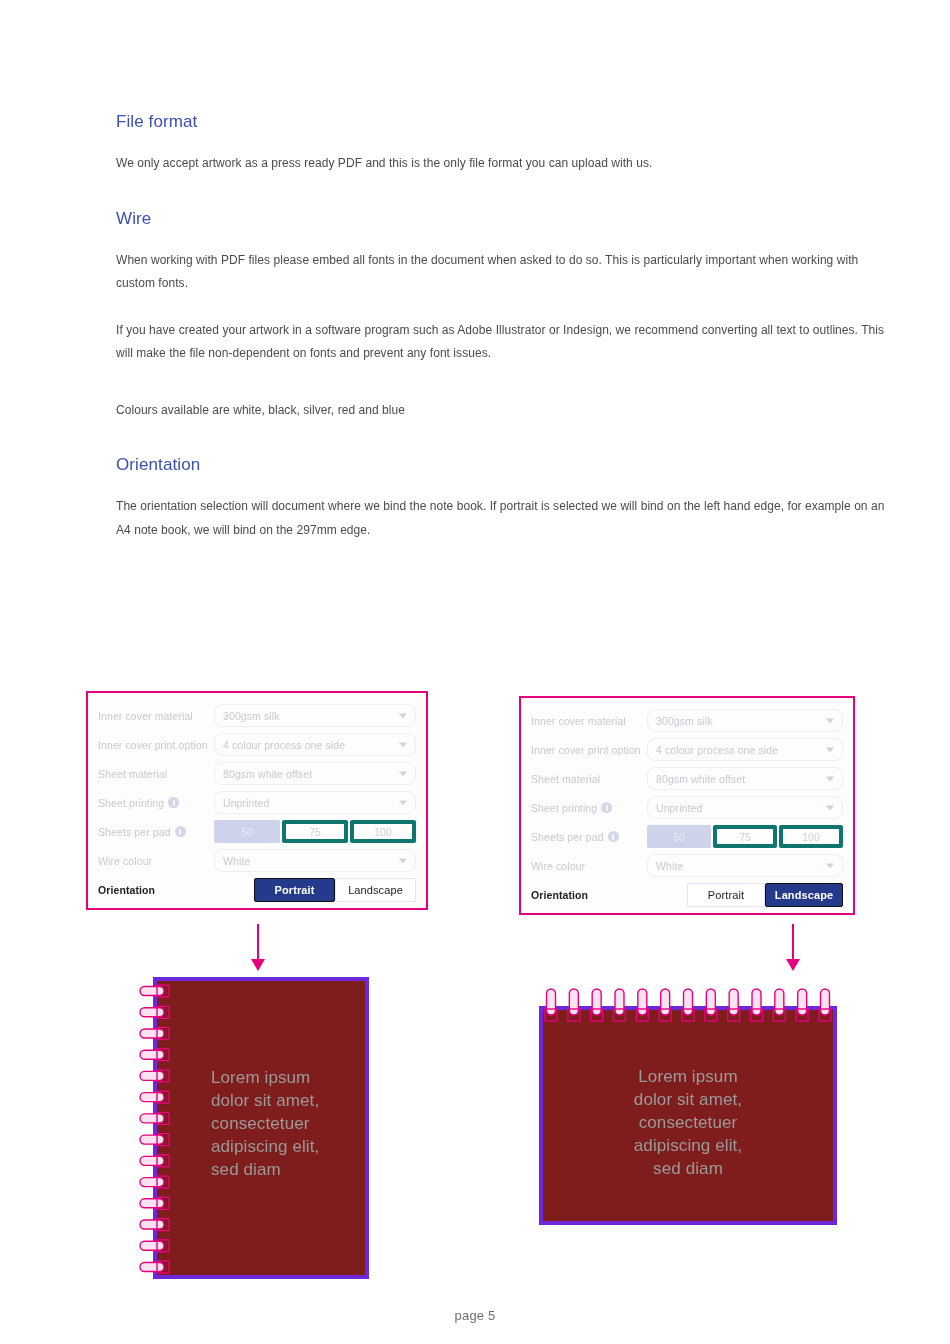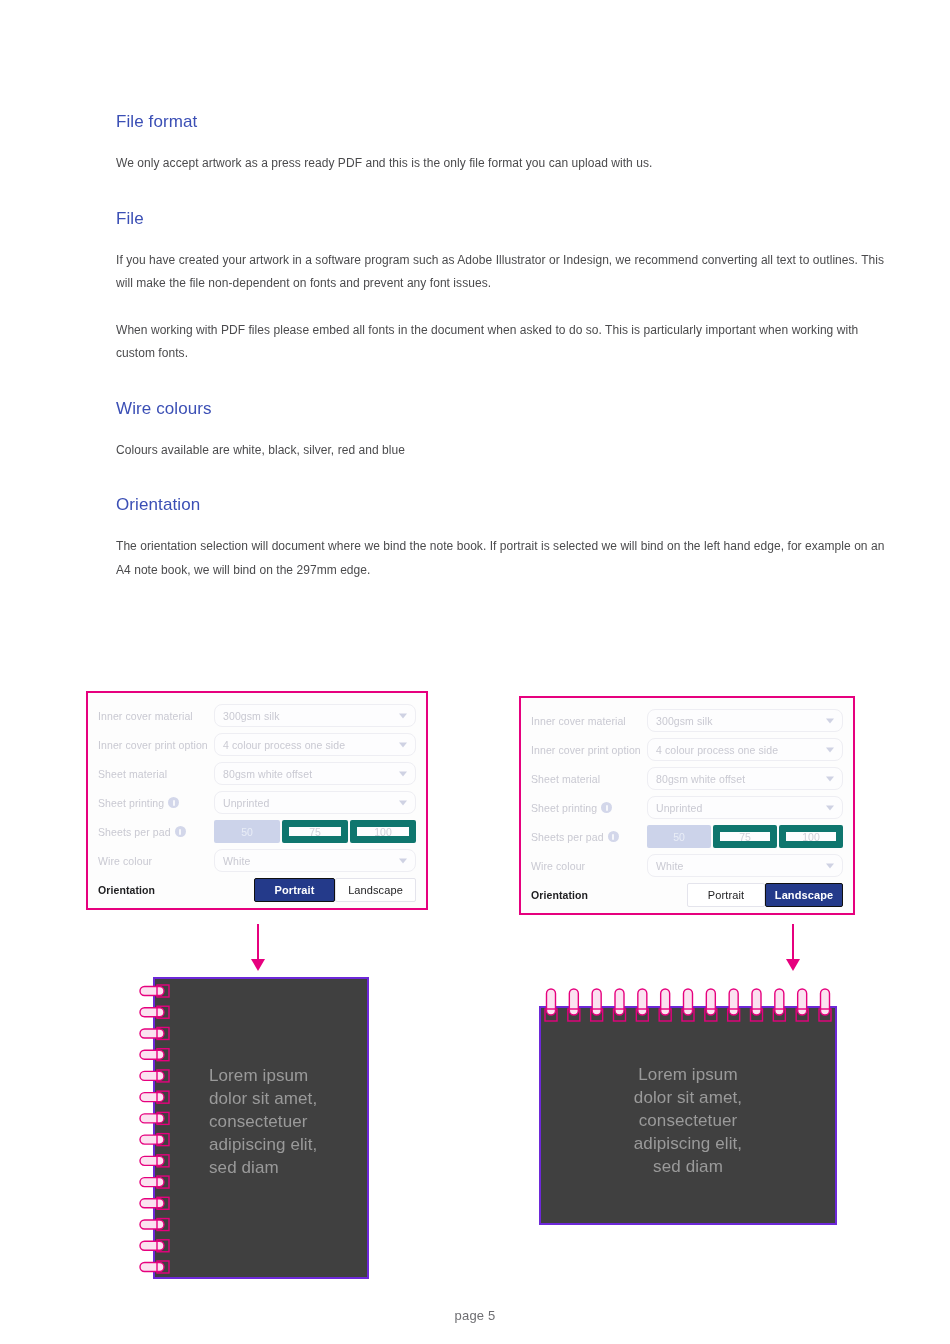--- a/index.html
+++ b/index.html
@@ -145,21 +145,21 @@
   }
 
   .segmented {
     flex: 1;
     display: flex;
     gap: 2px;
   }
   .segmented .seg {
     flex: 1;
     height: 23px;
-    border: 7px solid #0f766e;
+    border: 4px solid #0f766e;
     background: #fdfdfe;
     border-radius: 2px;
     display: flex;
     align-items: center;
     justify-content: center;
     font-size: 10.5px;
     color: #cfcfd8;
     box-sizing: border-box;
   }
   .segmented .seg.selected {
@@ -213,22 +213,22 @@
     border-top: 12px solid #e6007e;
   }
   .arrow.arrow-left  { left: 251px; top: 924px; }
   .arrow.arrow-right { left: 786px; top: 924px; }
   .arrow.arrow-left  .shaft { height: 36px; }
   .arrow.arrow-right .shaft { height: 36px; }
 
   
   .notebook {
     position: absolute;
-    border: 2px solid #6d28d9;
-    background: #404040;
+    border: 4px solid #6d28d9;
+    background: #7f1d1d;
     box-sizing: border-box;
   }
   .notebook.portrait-book {
     left: 153px;
     top: 977px;
     width: 216px;
     height: 302px;
   }
   .notebook.landscape-book {
     left: 539px;
@@ -290,26 +290,25 @@
 <body>
 
 <div class="page">
 
   <div class="content">
 
     <h2 class="section-heading">File format</h2>
     <p class="body-text">We only accept artwork as a press ready PDF and this is the only file format you can upload with us.</p>
 
     <div class="spacer-sm"></div>
-    <h2 class="section-heading">File</h2>
+    <h2 class="section-heading">Wire</h2>
+    <p class="body-text">When working with PDF files please embed all fonts in the document when asked to do so. This is particularly important when working with custom fonts.</p>
     <p class="body-text">If you have created your artwork in a software program such as Adobe Illustrator or Indesign, we recommend converting all text to outlines. This will make the file non-dependent on fonts and prevent any font issues.</p>
-    <p class="body-text">When working with PDF files please embed all fonts in the document when asked to do so. This is particularly important when working with custom fonts.</p>
 
     <div class="spacer-sm"></div>
-    <h2 class="section-heading">Wire colours</h2>
     <p class="body-text">Colours available are white, black, silver, red and blue</p>
 
     <div class="spacer-sm"></div>
     <h2 class="section-heading">Orientation</h2>
     <p class="body-text">The orientation selection will document where we bind the note book. If portrait is selected we will bind on the left hand edge, for example on an A4 note book, we will bind on the 297mm edge.</p>
   </div>
 
   <div class="panels">
 
     <div class="panel portrait-panel">

